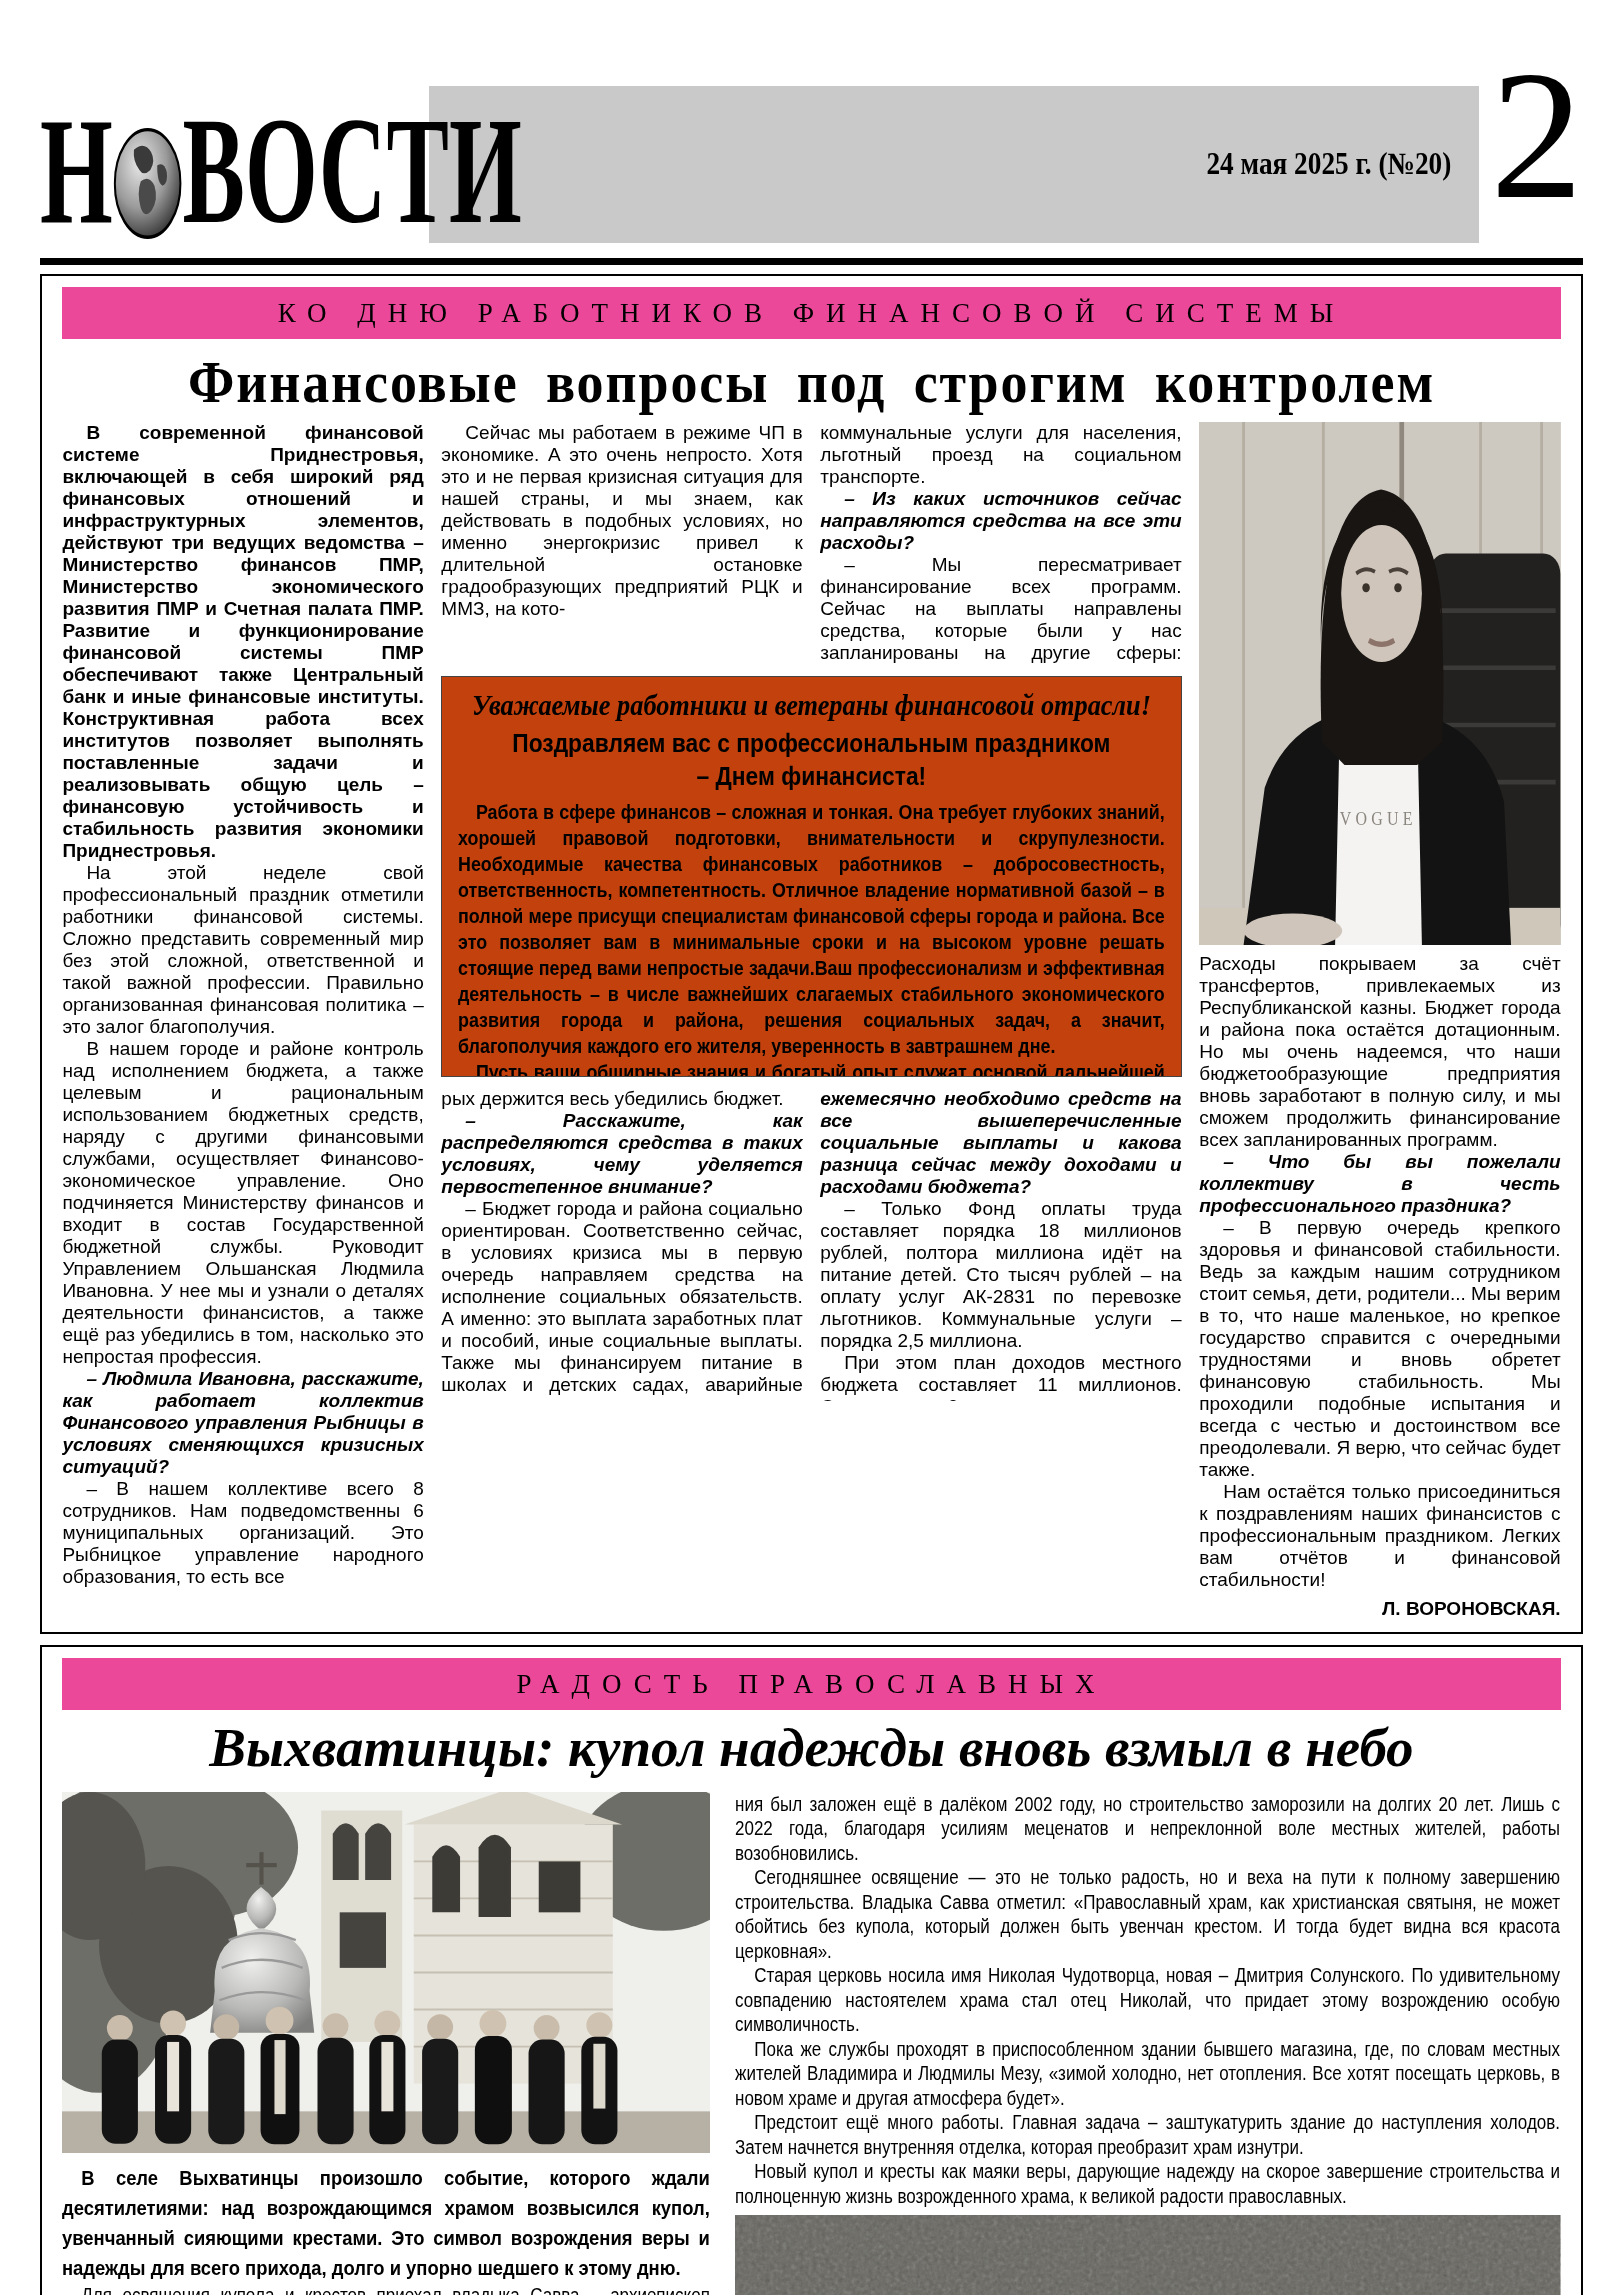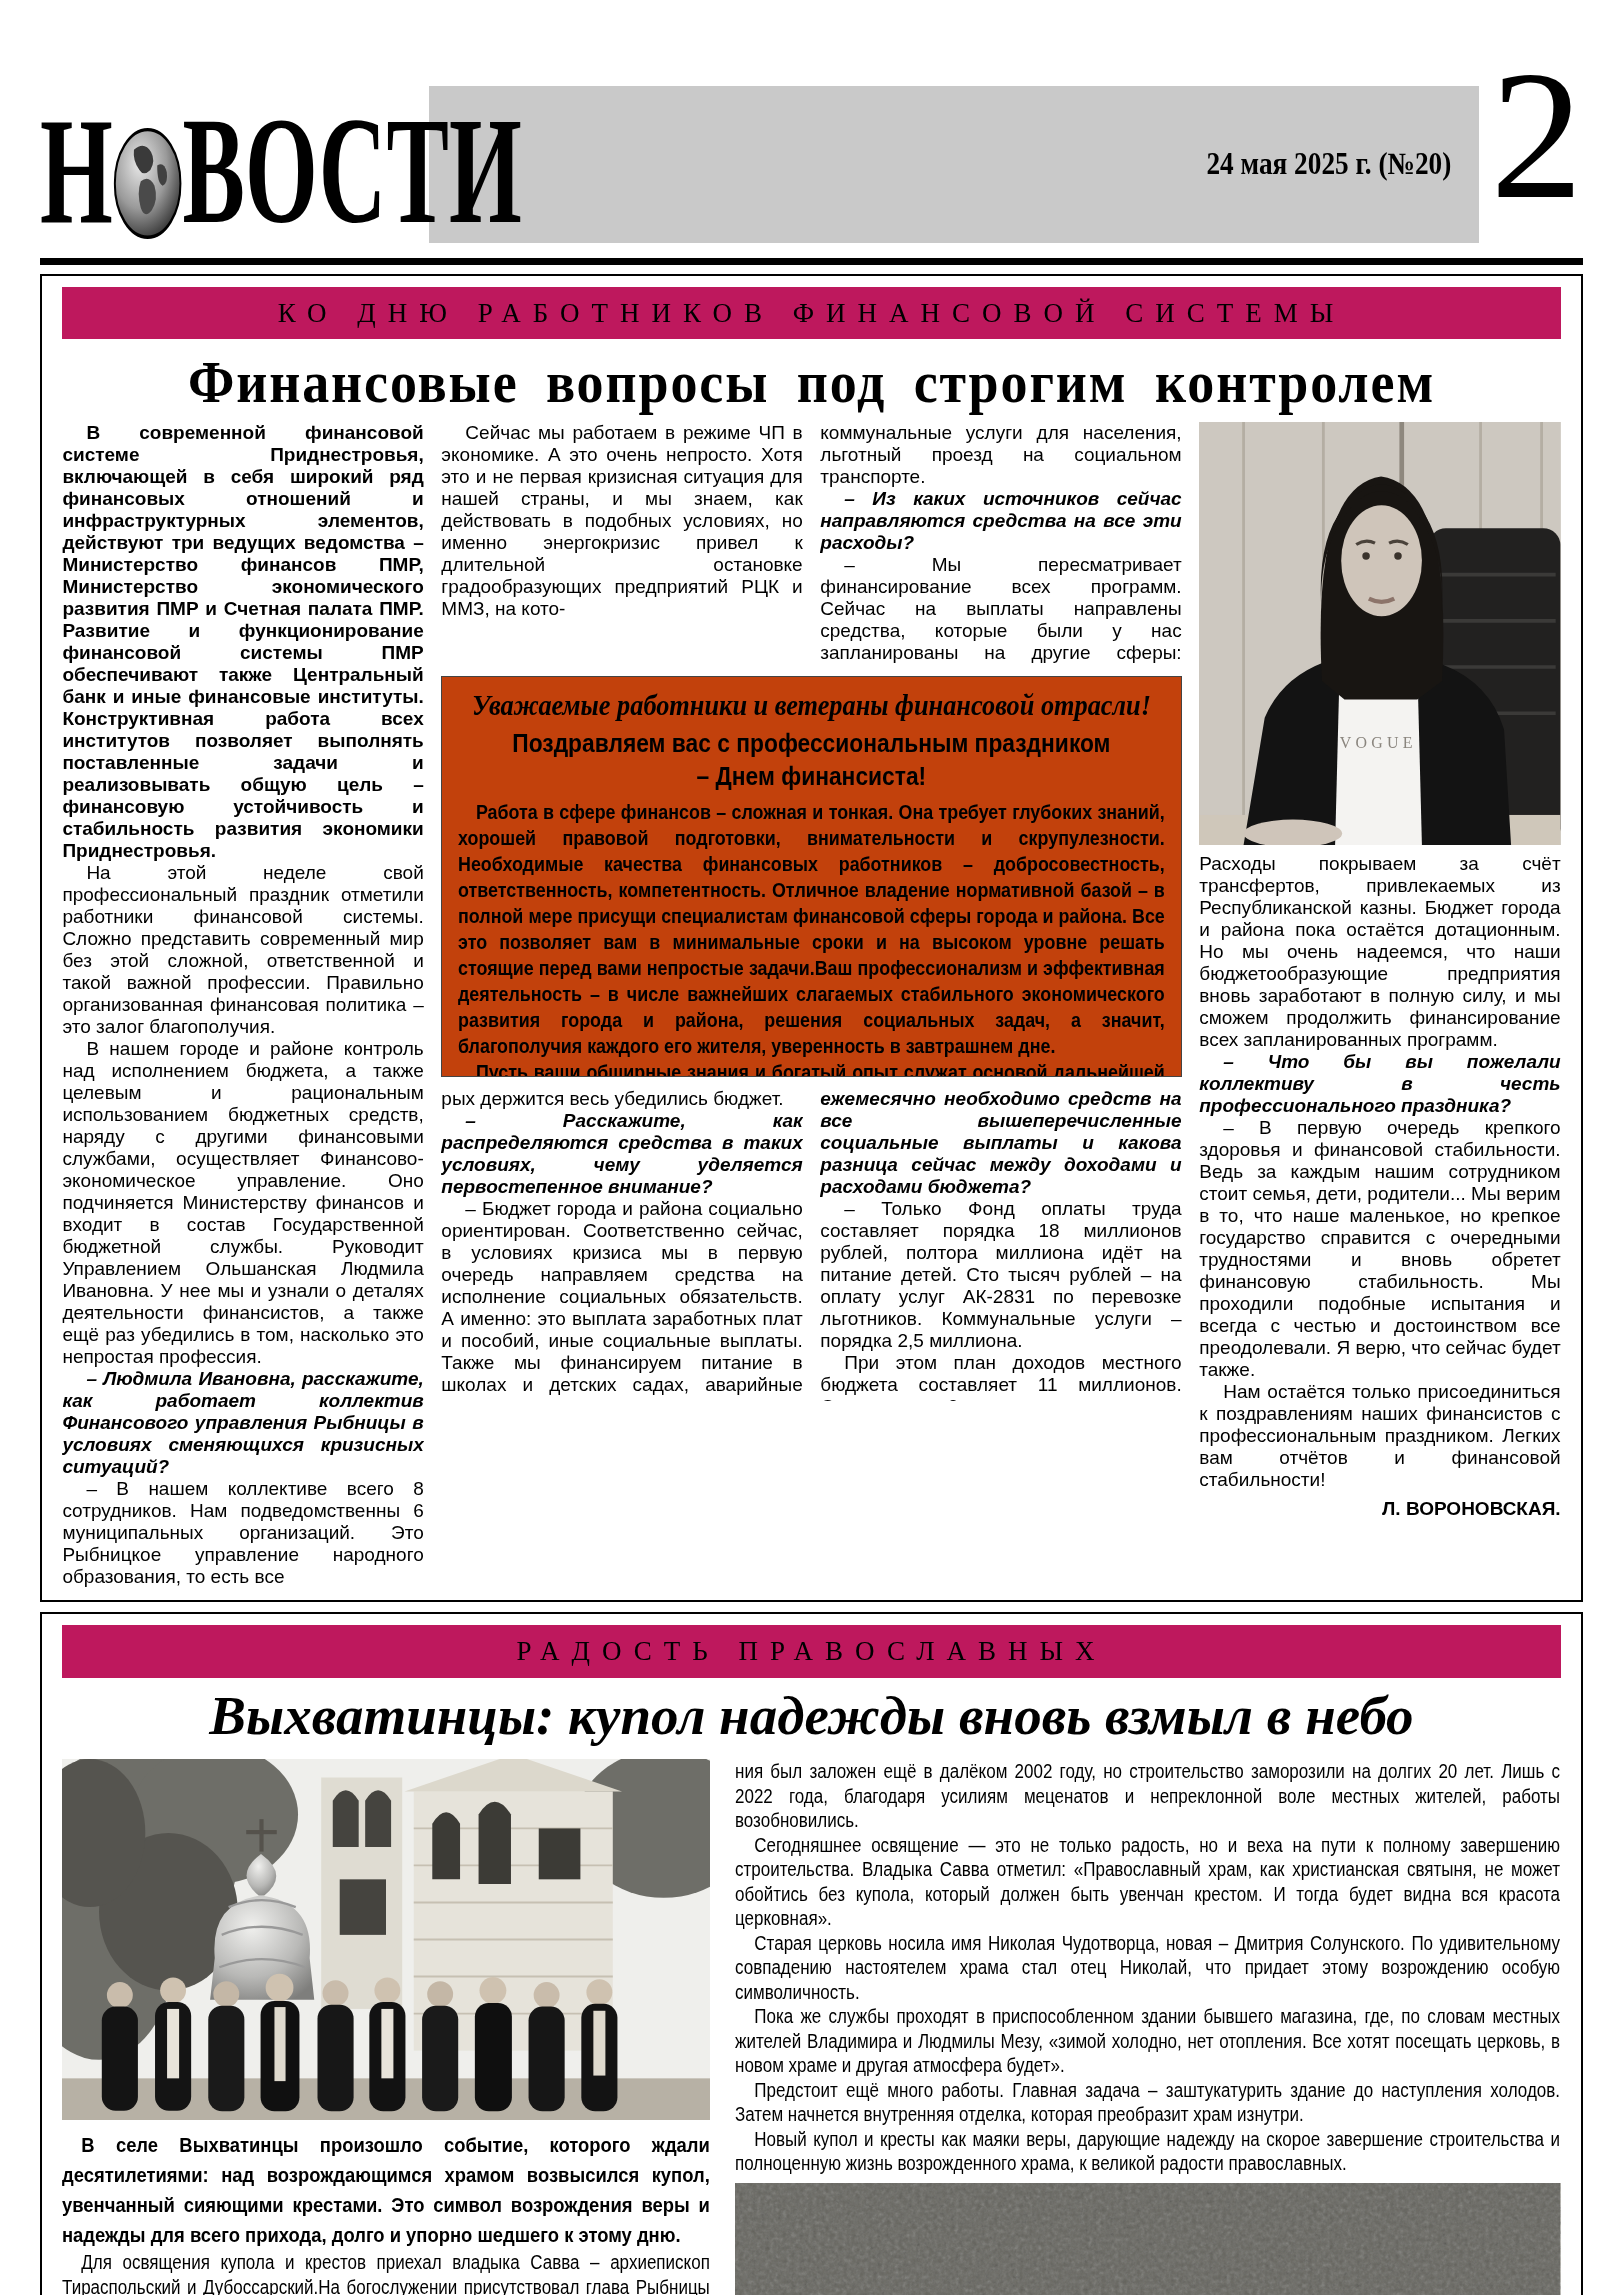--- a/index.html
+++ b/index.html
@@ -28,21 +28,21 @@
   }
   .pagenum {
     font-family:"Liberation Serif", serif; font-size:185px; line-height:0.88;
     margin-left:12px; margin-top:-32px;
   }
   .rule { height:7.4px; background:#000; margin:15px 0 9.3px; }
 
   
   .sect { border:2.3px solid #000; padding:11px 20.4px 12px; }
   .kicker {
-    background:#be185d; text-align:center;
+    background:#ec4899; text-align:center;
     font-family:"Liberation Serif", serif; font-size:27px;
     letter-spacing:12px; padding:11px 0 10.2px;
   }
   .headline1 {
     text-align:center; font-family:"Liberation Serif", serif; font-weight:bold;
     font-size:54px; line-height:1.12; word-spacing:12px; letter-spacing:1.9px;
     margin:10.2px 0 12px; transform:scaleY(1.08); transform-origin:center top;
   }
   .headline2 {
     text-align:center; font-family:"Liberation Serif", serif; font-weight:bold; font-style:italic;
@@ -78,21 +78,21 @@
   .gb-title {
     font-family:"Liberation Serif", serif; font-weight:bold; font-style:italic;
     font-size:30px; text-align:center; line-height:1.15;
   }
   .gb-sub { text-align:center; font-weight:bold; font-size:26px; line-height:1.25; margin-top:4.6px; }
   .gb-body { margin-top:6.5px; font-weight:bold; font-size:20.4px; line-height:26px; }
   .gb-body p { text-indent:20.4px; }
 
   
   .photo { position:relative; overflow:hidden; background:#d8d5cf; }
-  .p-portrait { height:423px; margin-bottom:8.3px; }
+  .p-portrait { height:523px; margin-bottom:8.3px; }
   .p-church { height:361px; margin-bottom:10.2px; }
   .p-crowd { height:345px; margin-top:7.4px; }
   .photo svg { width:100%; height:100%; display:block; }
 
   
   .s2 { margin-top:10.2px; border-bottom-width:6.5px; }
   .s2-grid {
     display:grid; grid-template-columns:648px 1fr; column-gap:25px;
     height:726px; overflow:hidden;
     font-size:19.4px; line-height:24.5px;

